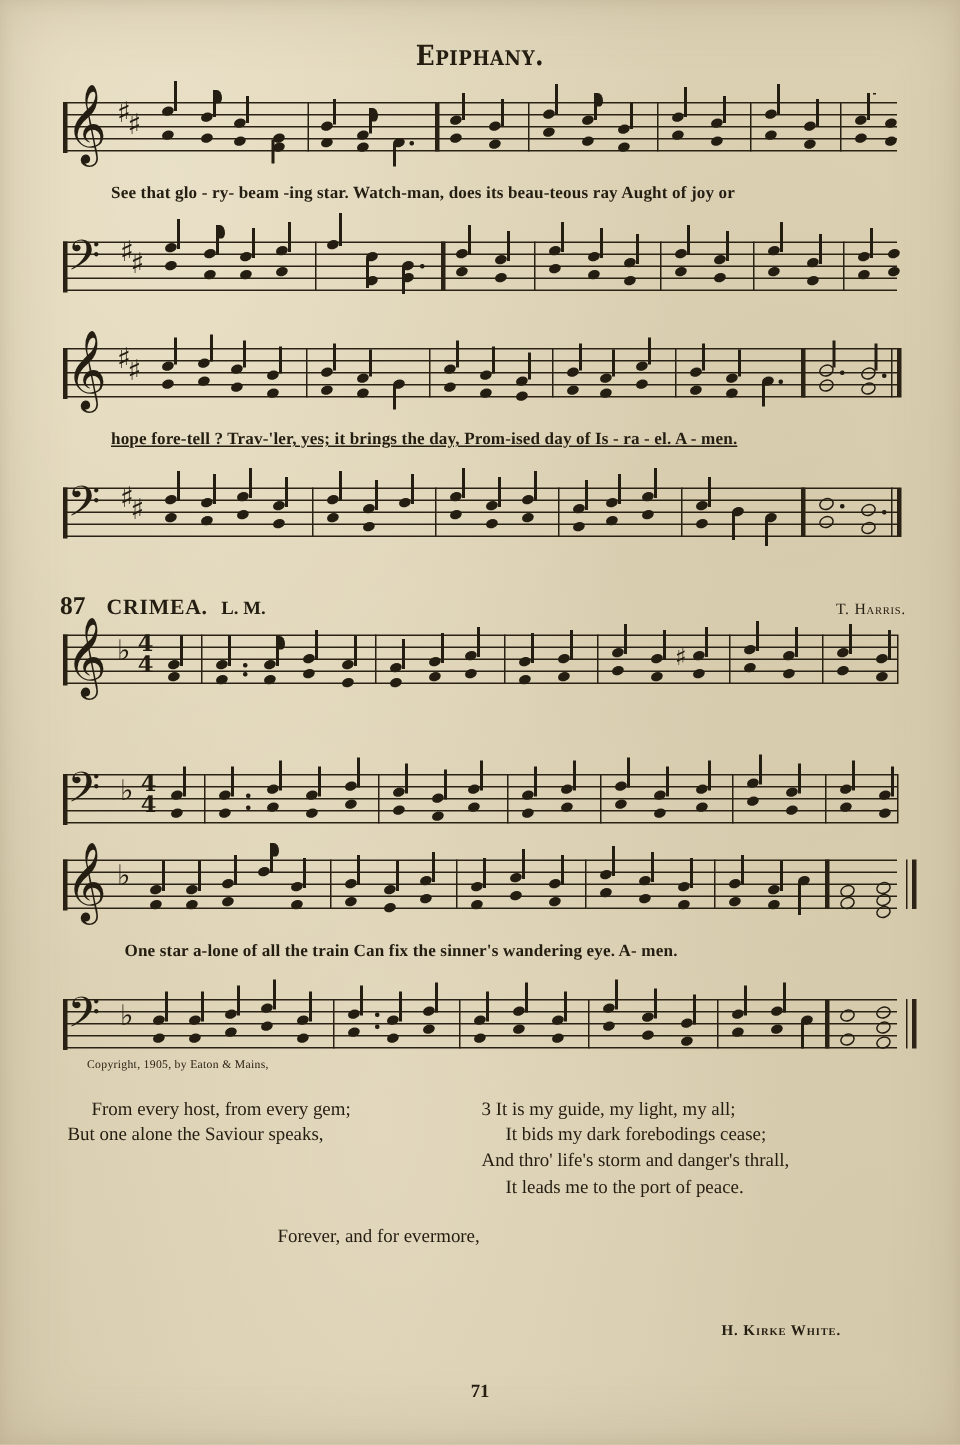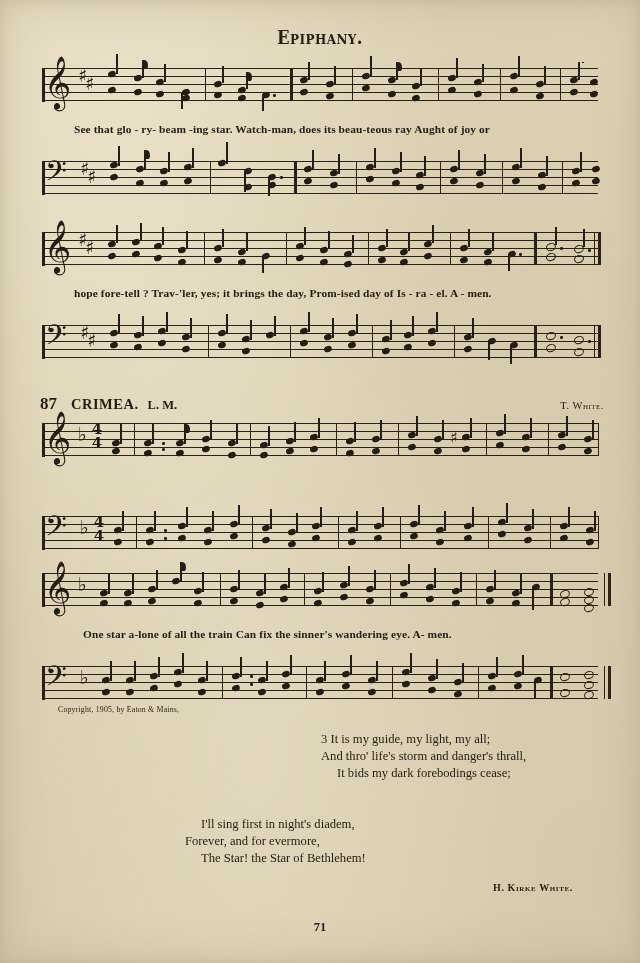--- a/index.html
+++ b/index.html
@@ -493,21 +493,21 @@
       <div class="nh open" style="left:504px; top:21px;"></div>
     <div class="stem" style="left:513px; top:-5px; height:18px;"></div>
     <div class="dot" style="left:518px; top:15px;"></div>
     <div class="nh open" style="left:532px; top:13px;"></div>
       <div class="nh open" style="left:532px; top:23px;"></div>
     <div class="stem" style="left:541px; top:-3px; height:18px;"></div>
     <div class="dot" style="left:546px; top:17px;"></div>
     <div class="barline" style="left:552px; top:0; height:33px;"></div>
     <div class="barline thick" style="left:556px; top:0; height:33px;"></div>
 
-    <div class="lyric-line" style="top:55px; left:32px;">hope fore-tell ? Trav-'ler, yes;  it brings the day,   Prom-ised day of   Is - ra - el.    A - men.</div>
+    <div class="lyric-line" style="top:55px; left:32px;text-decoration:underline;">hope fore-tell ? Trav-'ler, yes;  it brings the day,   Prom-ised day of   Is - ra - el.    A - men.</div>
 
     <div class="staff" style="top:93px;">
       <div class="line l0"></div>
         <div class="line l1"></div>
         <div class="line l2"></div>
         <div class="line l3"></div>
         <div class="line l4"></div>
     </div>
     <div class="clef cclef" style="left:3px; top:89px;">𝄢</div>
     <div class="keysig" style="left:38px; top:91px;">♯</div>
@@ -575,21 +575,21 @@
       <div class="nh open" style="left:532px; top:116px;"></div>
     <div class="dot" style="left:546px; top:108px;"></div>
     <div class="barline" style="left:552px; top:93px; height:33px;"></div>
     <div class="barline thick" style="left:556px; top:93px; height:33px;"></div>
   </div>
 
   <div class="hymn-title-row" style="top:394px;">
     <span class="hymn-number">87</span>
     <span class="tune-name">CRIMEA.</span>
     <span class="meter">L. M.</span>
-    <span class="composer">T. White.</span>
+    <span class="composer">T. Harris.</span>
   </div>
 
   <div class="system" style="top:423px; left:42px; width:556px; height:155px;">
     <div class="brace-bar" style="left:0; top:0; height:34px;"></div>
     <div class="brace-bar" style="left:0; top:93px; height:34px;"></div>
 
     <div class="staff" style="top:0;">
       <div class="line l0"></div>
         <div class="line l1"></div>
         <div class="line l2"></div>
@@ -916,32 +916,33 @@
     <div class="nh open" style="left:542px; top:98px;"></div>
       <div class="nh open" style="left:542px; top:108px;"></div>
     <div class="nh open" style="left:542px; top:118px;"></div>
     <div class="barline" style="left:562px; top:93px; height:33px;"></div>
     <div class="barline thick" style="left:566px; top:93px; height:33px;"></div>
   </div>
 
   <div class="copyright" style="top:705px; left:58px;">Copyright, 1905, by Eaton &amp; Mains,</div>
 
   <div class="verse-col" style="top:731px; left:45px; width:272px;">
+    <div class="l indent-1">From every host, from every gem;</div>
+    <div class="l indent-2">But one alone the Saviour speaks,</div>
   </div>
 
   <div class="verse-col" style="top:731px; left:321px; width:290px;">
     <div class="l indent-2">3 It is my guide, my light, my all;</div>
+    <div class="l indent-1">It bids my dark forebodings cease;</div>
     <div class="l indent-2">And thro' life's storm and danger's thrall,</div>
-    <div class="l indent-1">It bids my dark forebodings cease;</div>
+    <div class="l indent-1">It leads me to the port of peace.</div>
   </div>
 
   <div class="verse-col" style="top:816px; left:185px; width:290px;">
-    <div class="l indent-1">I'll sing first in night's diadem,</div>
     <div class="l" style="padding-left:-6px;">Forever, and for evermore,</div>
-    <div class="l indent-1">The Star! the Star of Bethlehem!</div>
   </div>
 
-  <div class="author" style="top:882px; left:493px;">H. Kirke White.</div>
+  <div class="author" style="top:882px; left:481px;">H. Kirke White.</div>
 
   <div class="page-number" style="top:920px; left:0;">71</div>
 
   <div class="edge-shade"></div>
 </div>
 
 </body></html>

